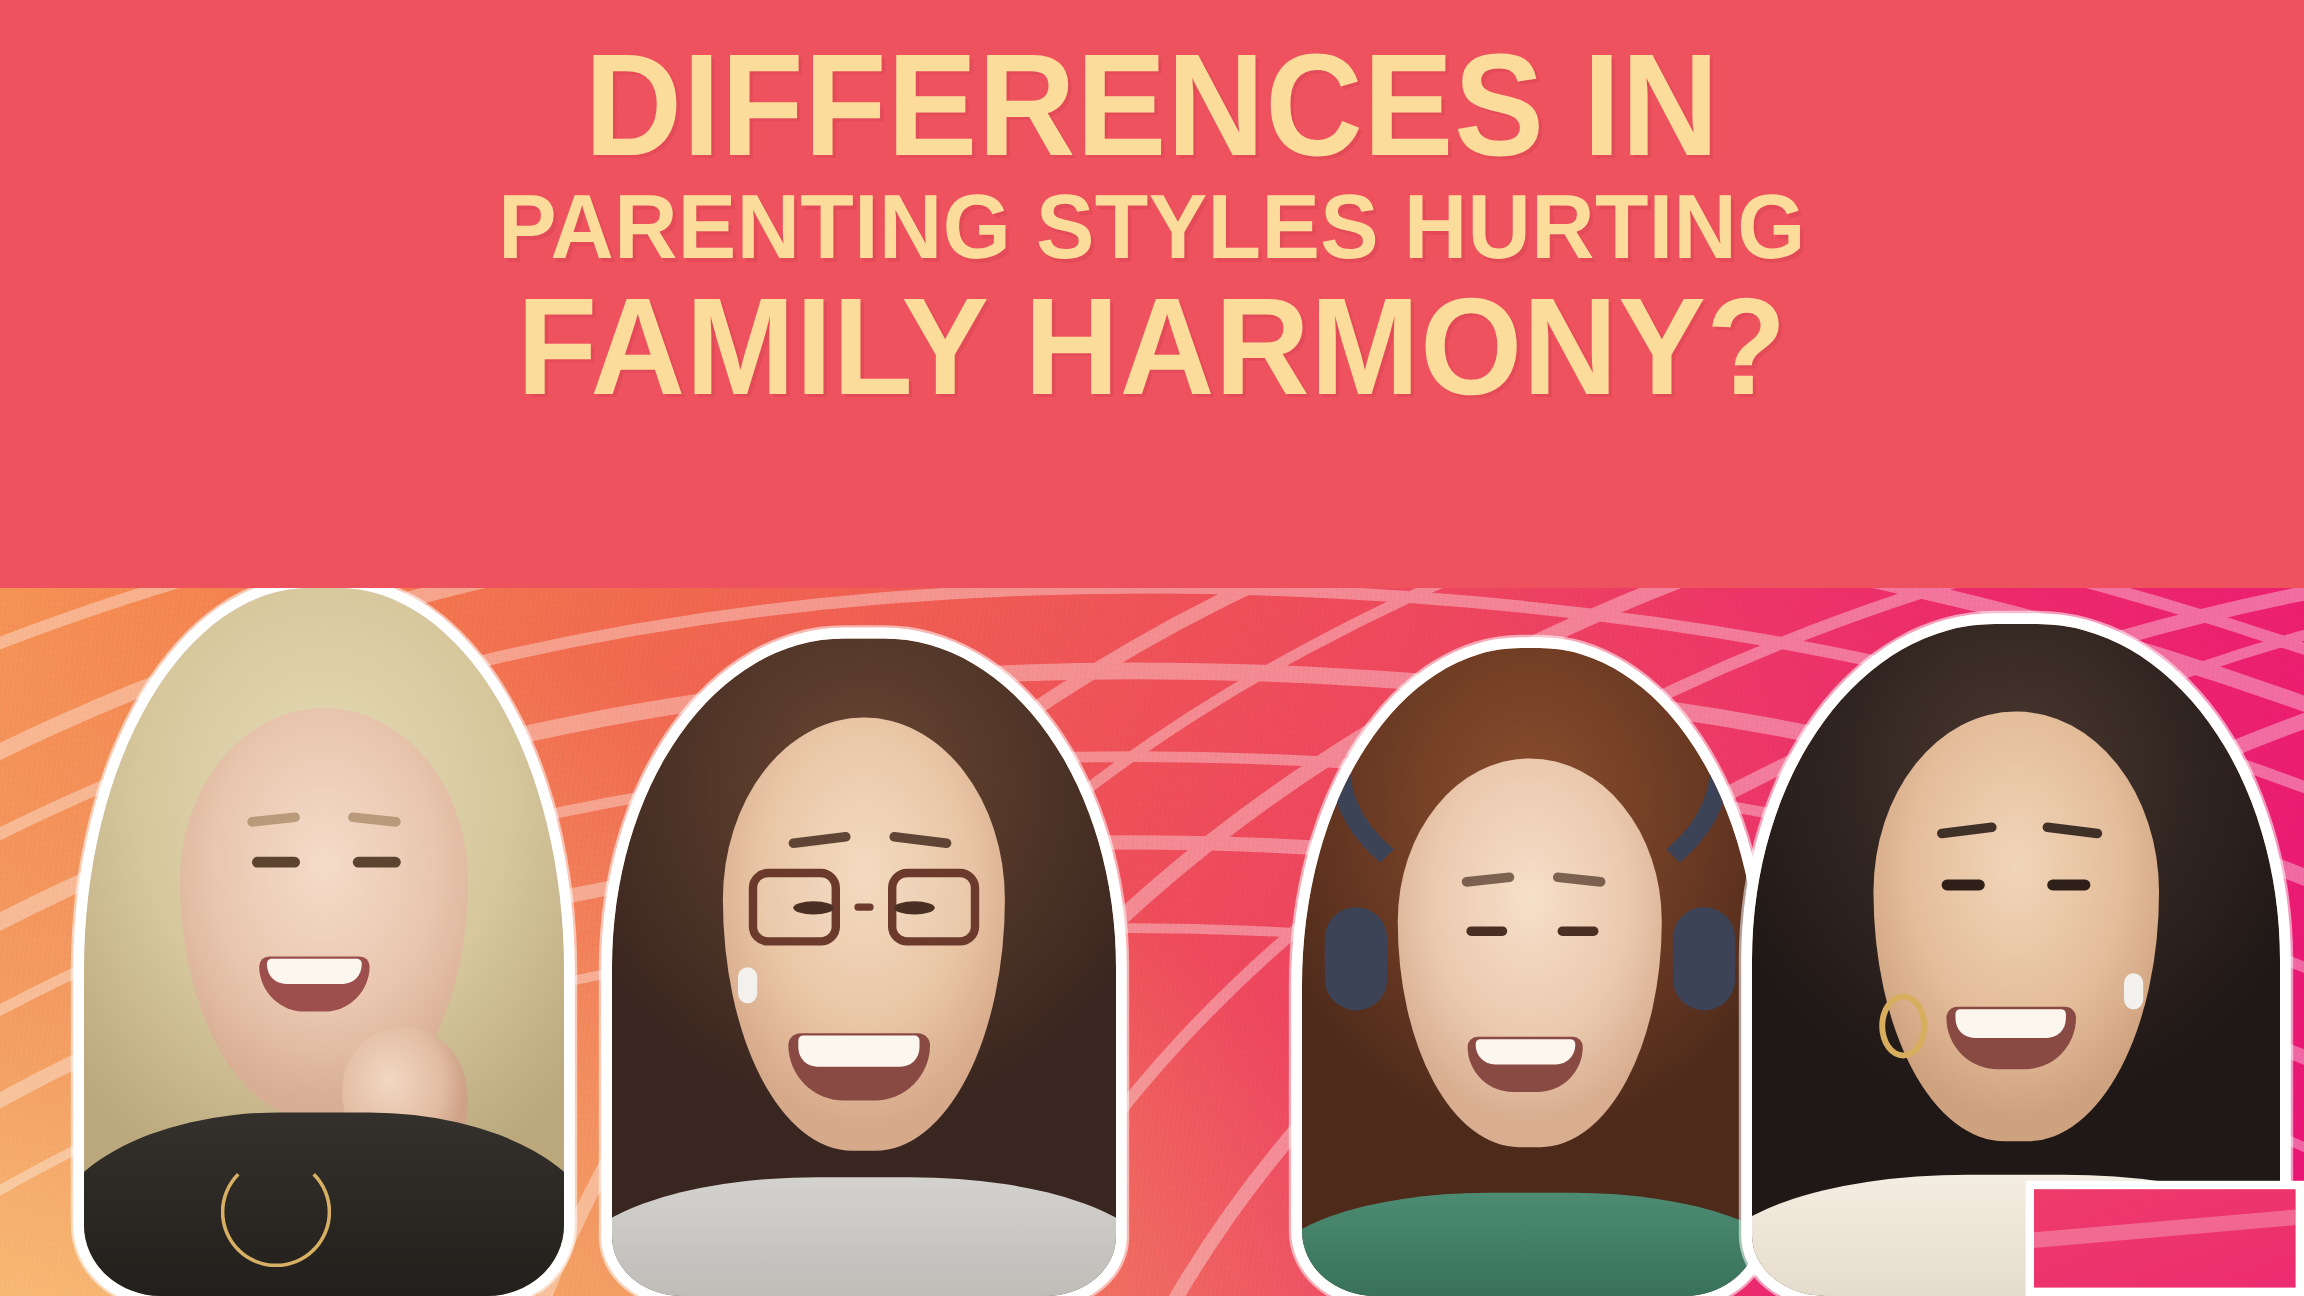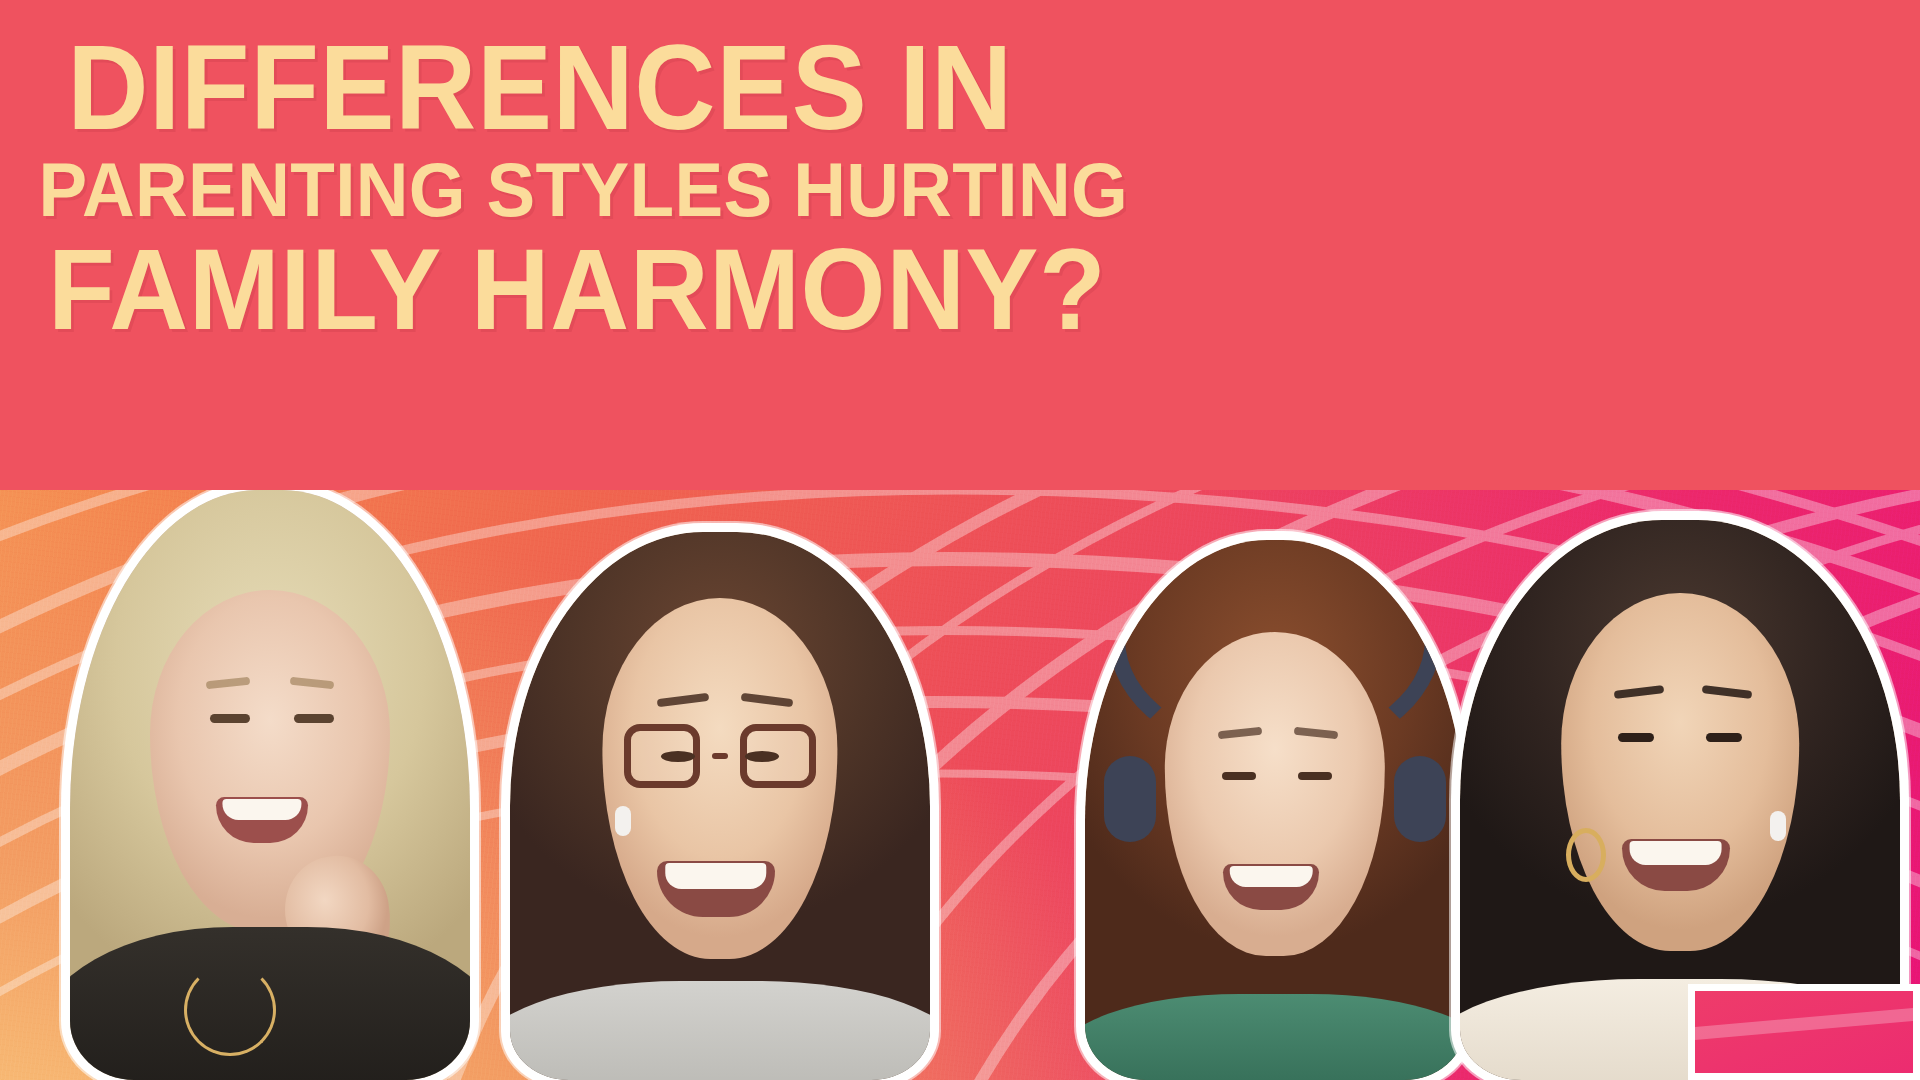--- a/index.html
+++ b/index.html
@@ -63,20 +63,21 @@
     width: 1920px;
     height: 490px;
     background: #EF525F;
     z-index: 40;
   }
   .title-block {
     position: absolute;
     left: 0;
     top: 28px;
     width: 1920px;
+    text-align: center;
   }
   .title-line {
     display: block;
     color: #FBDC9B;
     font-family: "Liberation Sans Narrow", "Liberation Sans", sans-serif;
     font-weight: 700;
     text-transform: uppercase;
     letter-spacing: 0.005em;
     white-space: nowrap;
     line-height: 0.99;

